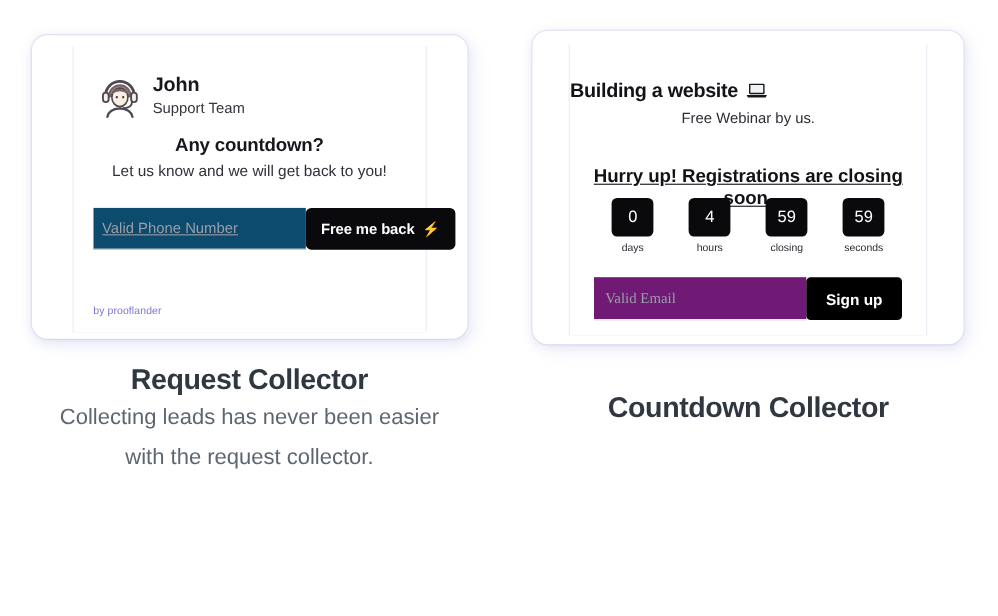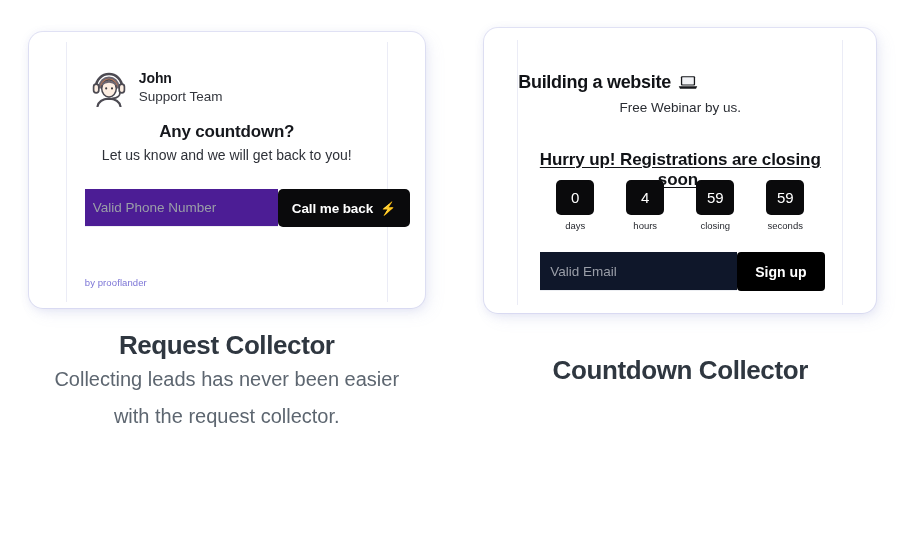--- a/index.html
+++ b/index.html
@@ -67,21 +67,21 @@
     position: absolute;
     left: 22px;
     top: 25px;
     display: flex;
     align-items: center;
     gap: 10px;
   }
   .avatar { width: 40px; height: 40px; flex: 0 0 40px; display:block; }
   .agent-meta { display: flex; flex-direction: column; line-height: 1.15; }
   .agent-name {
-    font-size: 14px;
+    font-size: 18px;
     font-weight: 700;
     color: #16181d;
     letter-spacing: -0.1px;
   }
   .agent-role {
     font-size: 13.5px;
     font-weight: 400;
     color: #33363d;
     margin-top: 3px;
   }
@@ -110,28 +110,29 @@
     position: absolute;
     left: 18px;
     right: 16px;
     top: 147px;
     height: 38px;
     display: flex;
     align-items: stretch;
   }
   .lead-input {
     flex: 1 1 auto;
-    background: #4c1d95;
+    background: #0c4a6e;
     border: none;
     border-bottom: 1px solid #eceef2;
     font-family: "Liberation Sans", sans-serif;
     font-size: 13.5px;
     color: #9a9ea8;
     padding: 0 8px;
     outline: none;
+    text-decoration: underline;
   }
   .lead-input::placeholder { color: #9a9ea8; }
   .cta-btn {
     flex: 0 0 auto;
     background: #0a0a0c;
     color: #ffffff;
     border: none;
     border-radius: 5px;
     font-family: "Liberation Sans", sans-serif;
     font-size: 13.5px;
@@ -226,24 +227,24 @@
     position: absolute;
     left: 22px;
     right: 22px;
     top: 212px;
     height: 39px;
     display: flex;
     align-items: stretch;
   }
   .cd-input {
     flex: 1 1 auto;
-    background: #0f172a;
+    background: #701a75;
     border: none;
     border-bottom: 1px solid #eceef2;
-    font-family: Liberation Sans, sans-serif;
+    font-family: Liberation Serif, serif;
     font-size: 13.5px;
     color: #9a9ea8;
     padding: 0 10px;
     outline: none;
   }
   .cd-input::placeholder { color: #9a9ea8; }
   .cd-btn {
     flex: 0 0 auto;
     background: #000000;
     color: #ffffff;
@@ -314,21 +315,21 @@
               <span class="agent-role">Support Team</span>
             </div>
           </div>
 
           <div class="ask-heading">Any countdown?</div>
           <div class="ask-sub">Let us know and we will get back to you!</div>
 
           <div class="lead-form">
             <input class="lead-input" type="text" placeholder="Valid Phone Number" style="">
             <button class="cta-btn">
-              <span>Call me back</span>
+              <span>Free me back</span>
               <span class="bolt">⚡</span>
             </button>
           </div>
 
           <div class="brand-credit">by prooflander</div>
         </div>
       </div>
 
       <div class="feature-title">Request Collector</div>
       <div class="feature-desc">Collecting leads has never been easier with the request collector.</div>

